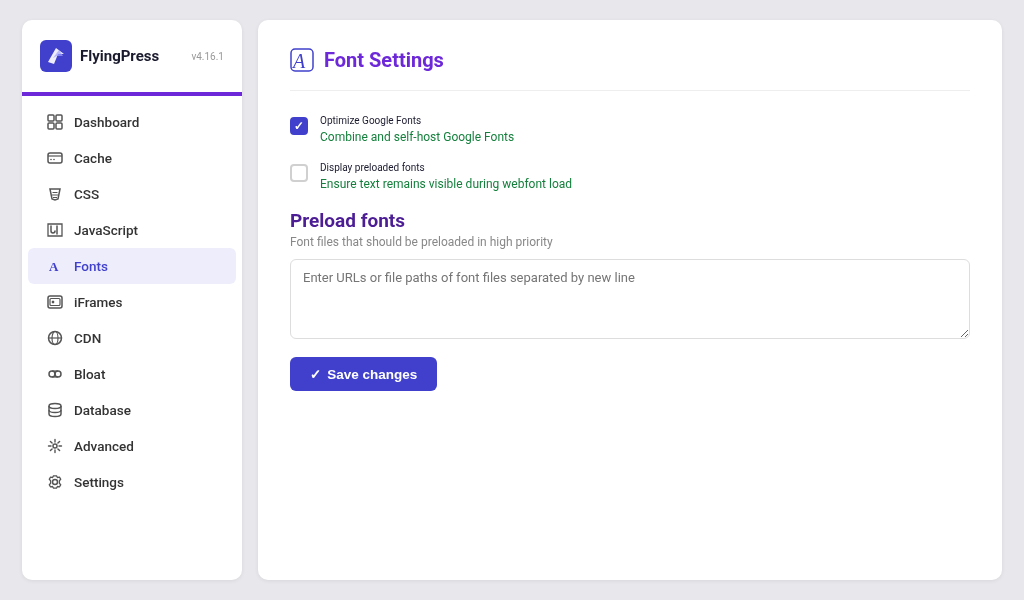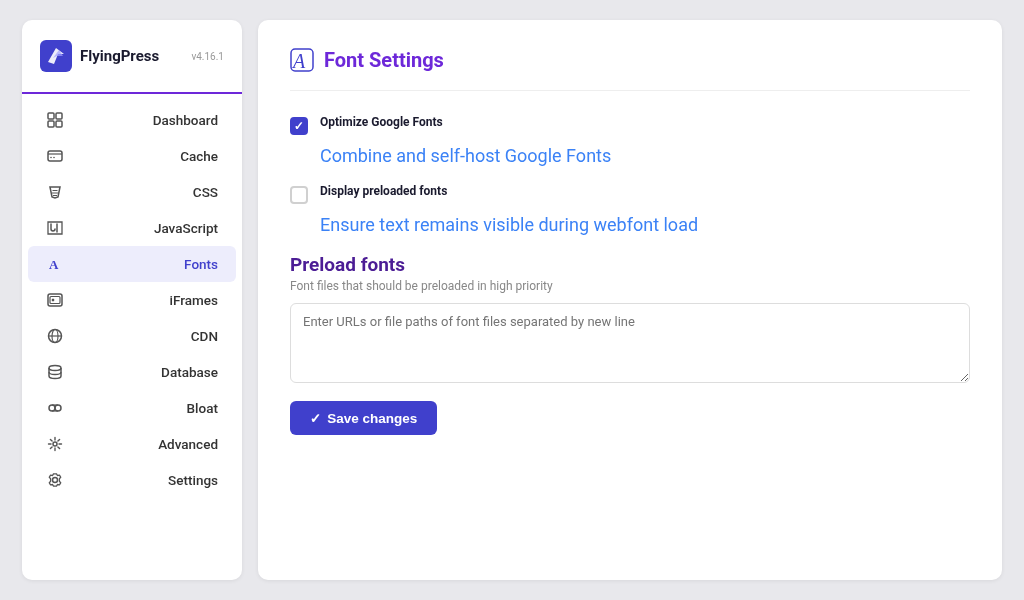--- a/index.html
+++ b/index.html
@@ -27,21 +27,21 @@
       display: flex;
       flex-direction: column;
       flex-shrink: 0;
       box-shadow: 0 1px 4px rgba(0,0,0,0.07);
     }
     .sidebar-logo {
       display: flex;
       align-items: center;
       gap: 8px;
       padding: 0 18px 20px 18px;
-      border-bottom: 2px solid #6d28d9;
+      border-bottom: 4px solid #6d28d9;
       margin-bottom: 8px;
     }
     .logo-icon {
       width: 32px;
       height: 32px;
       flex-shrink: 0;
     }
     .logo-text {
       font-size: 15px;
       font-weight: 700;
@@ -58,21 +58,20 @@
       gap: 10px;
       padding: 9px 18px;
       cursor: pointer;
       color: #333;
       font-size: 13.5px;
       font-weight: 500;
       border-radius: 0;
       transition: background 0.15s;
       margin: 0 6px;
       border-radius: 6px;
-      justify-content: space-between;
     }
     .nav-item.active {
       background: #ededfc;
       color: #4040cc;
     }
     .nav-item .nav-icon {
       width: 18px;
       height: 18px;
       display: flex;
       align-items: center;
@@ -130,28 +129,28 @@
       background: #4040cc;
       border-color: #4040cc;
     }
     .checkbox-custom.checked::after {
       content: '✓';
       color: #fff;
       font-size: 12px;
       font-weight: 700;
     }
     .option-text .option-label {
+      font-size: 10px;
+      font-weight: 400;
+      color: #1a1a2e;
+    }
+    .option-text .option-desc {
       font-size: 12px;
-      font-weight: 700;
-      color: #1a1a2e;
-    }
-    .option-text .option-desc {
-      font-size: 18px;
-      color: #3b82f6;
-      margin-top: 16px;
+      color: #15803d;
+      margin-top: 4px;
     }
     .preload-section {
       margin-bottom: 14px;
     }
     .preload-label {
       font-size: 19px;
       font-weight: 700;
       color: #4c1d95;
       margin-bottom: 3px;
     }
@@ -279,38 +278,38 @@
             <ellipse cx="8" cy="8" rx="3" ry="6.5" stroke="#555" stroke-width="1.2"></ellipse>
             <line x1="1.5" y1="8" x2="14.5" y2="8" stroke="#555" stroke-width="1.2"></line>
           </svg>
       </span>
       <span>CDN</span>
     </div>
 
     <div class="nav-item">
       <span class="nav-icon">
         <svg width="16" height="16" viewBox="0 0 16 16" fill="none">
-            <ellipse cx="8" cy="4" rx="6" ry="2.5" stroke="#555" stroke-width="1.5"></ellipse>
-            <path d="M2 4 L2 12 C2 13.4 4.7 14.5 8 14.5 C11.3 14.5 14 13.4 14 12 L14 4" stroke="#555" stroke-width="1.5"></path>
-            <path d="M2 8 C2 9.4 4.7 10.5 8 10.5 C11.3 10.5 14 9.4 14 8" stroke="#555" stroke-width="1.3"></path>
-          </svg>
-      </span>
-      <span>Database</span>
-    </div>
-
-    <div class="nav-item">
-      <span class="nav-icon">
-        <svg width="16" height="16" viewBox="0 0 16 16" fill="none">
             <circle cx="5" cy="8" r="3" stroke="#555" stroke-width="1.5"></circle>
             <circle cx="11" cy="8" r="3" stroke="#555" stroke-width="1.5"></circle>
             <line x1="5" y1="5" x2="11" y2="5" stroke="#555" stroke-width="1.2"></line>
             <line x1="5" y1="11" x2="11" y2="11" stroke="#555" stroke-width="1.2"></line>
           </svg>
       </span>
       <span>Bloat</span>
+    </div>
+
+    <div class="nav-item">
+      <span class="nav-icon">
+        <svg width="16" height="16" viewBox="0 0 16 16" fill="none">
+            <ellipse cx="8" cy="4" rx="6" ry="2.5" stroke="#555" stroke-width="1.5"></ellipse>
+            <path d="M2 4 L2 12 C2 13.4 4.7 14.5 8 14.5 C11.3 14.5 14 13.4 14 12 L14 4" stroke="#555" stroke-width="1.5"></path>
+            <path d="M2 8 C2 9.4 4.7 10.5 8 10.5 C11.3 10.5 14 9.4 14 8" stroke="#555" stroke-width="1.3"></path>
+          </svg>
+      </span>
+      <span>Database</span>
     </div>
 
     <div class="nav-item">
       <span class="nav-icon">
         <svg width="16" height="16" viewBox="0 0 16 16" fill="none">
             <circle cx="8" cy="8" r="2" stroke="#555" stroke-width="1.5"></circle>
             <path d="M8 1.5 L8 4 M8 12 L8 14.5 M1.5 8 L4 8 M12 8 L14.5 8 M3.4 3.4 L5.1 5.1 M10.9 10.9 L12.6 12.6 M12.6 3.4 L10.9 5.1 M5.1 10.9 L3.4 12.6" stroke="#555" stroke-width="1.4" stroke-linecap="round"></path>
           </svg>
       </span>
       <span>Advanced</span>

